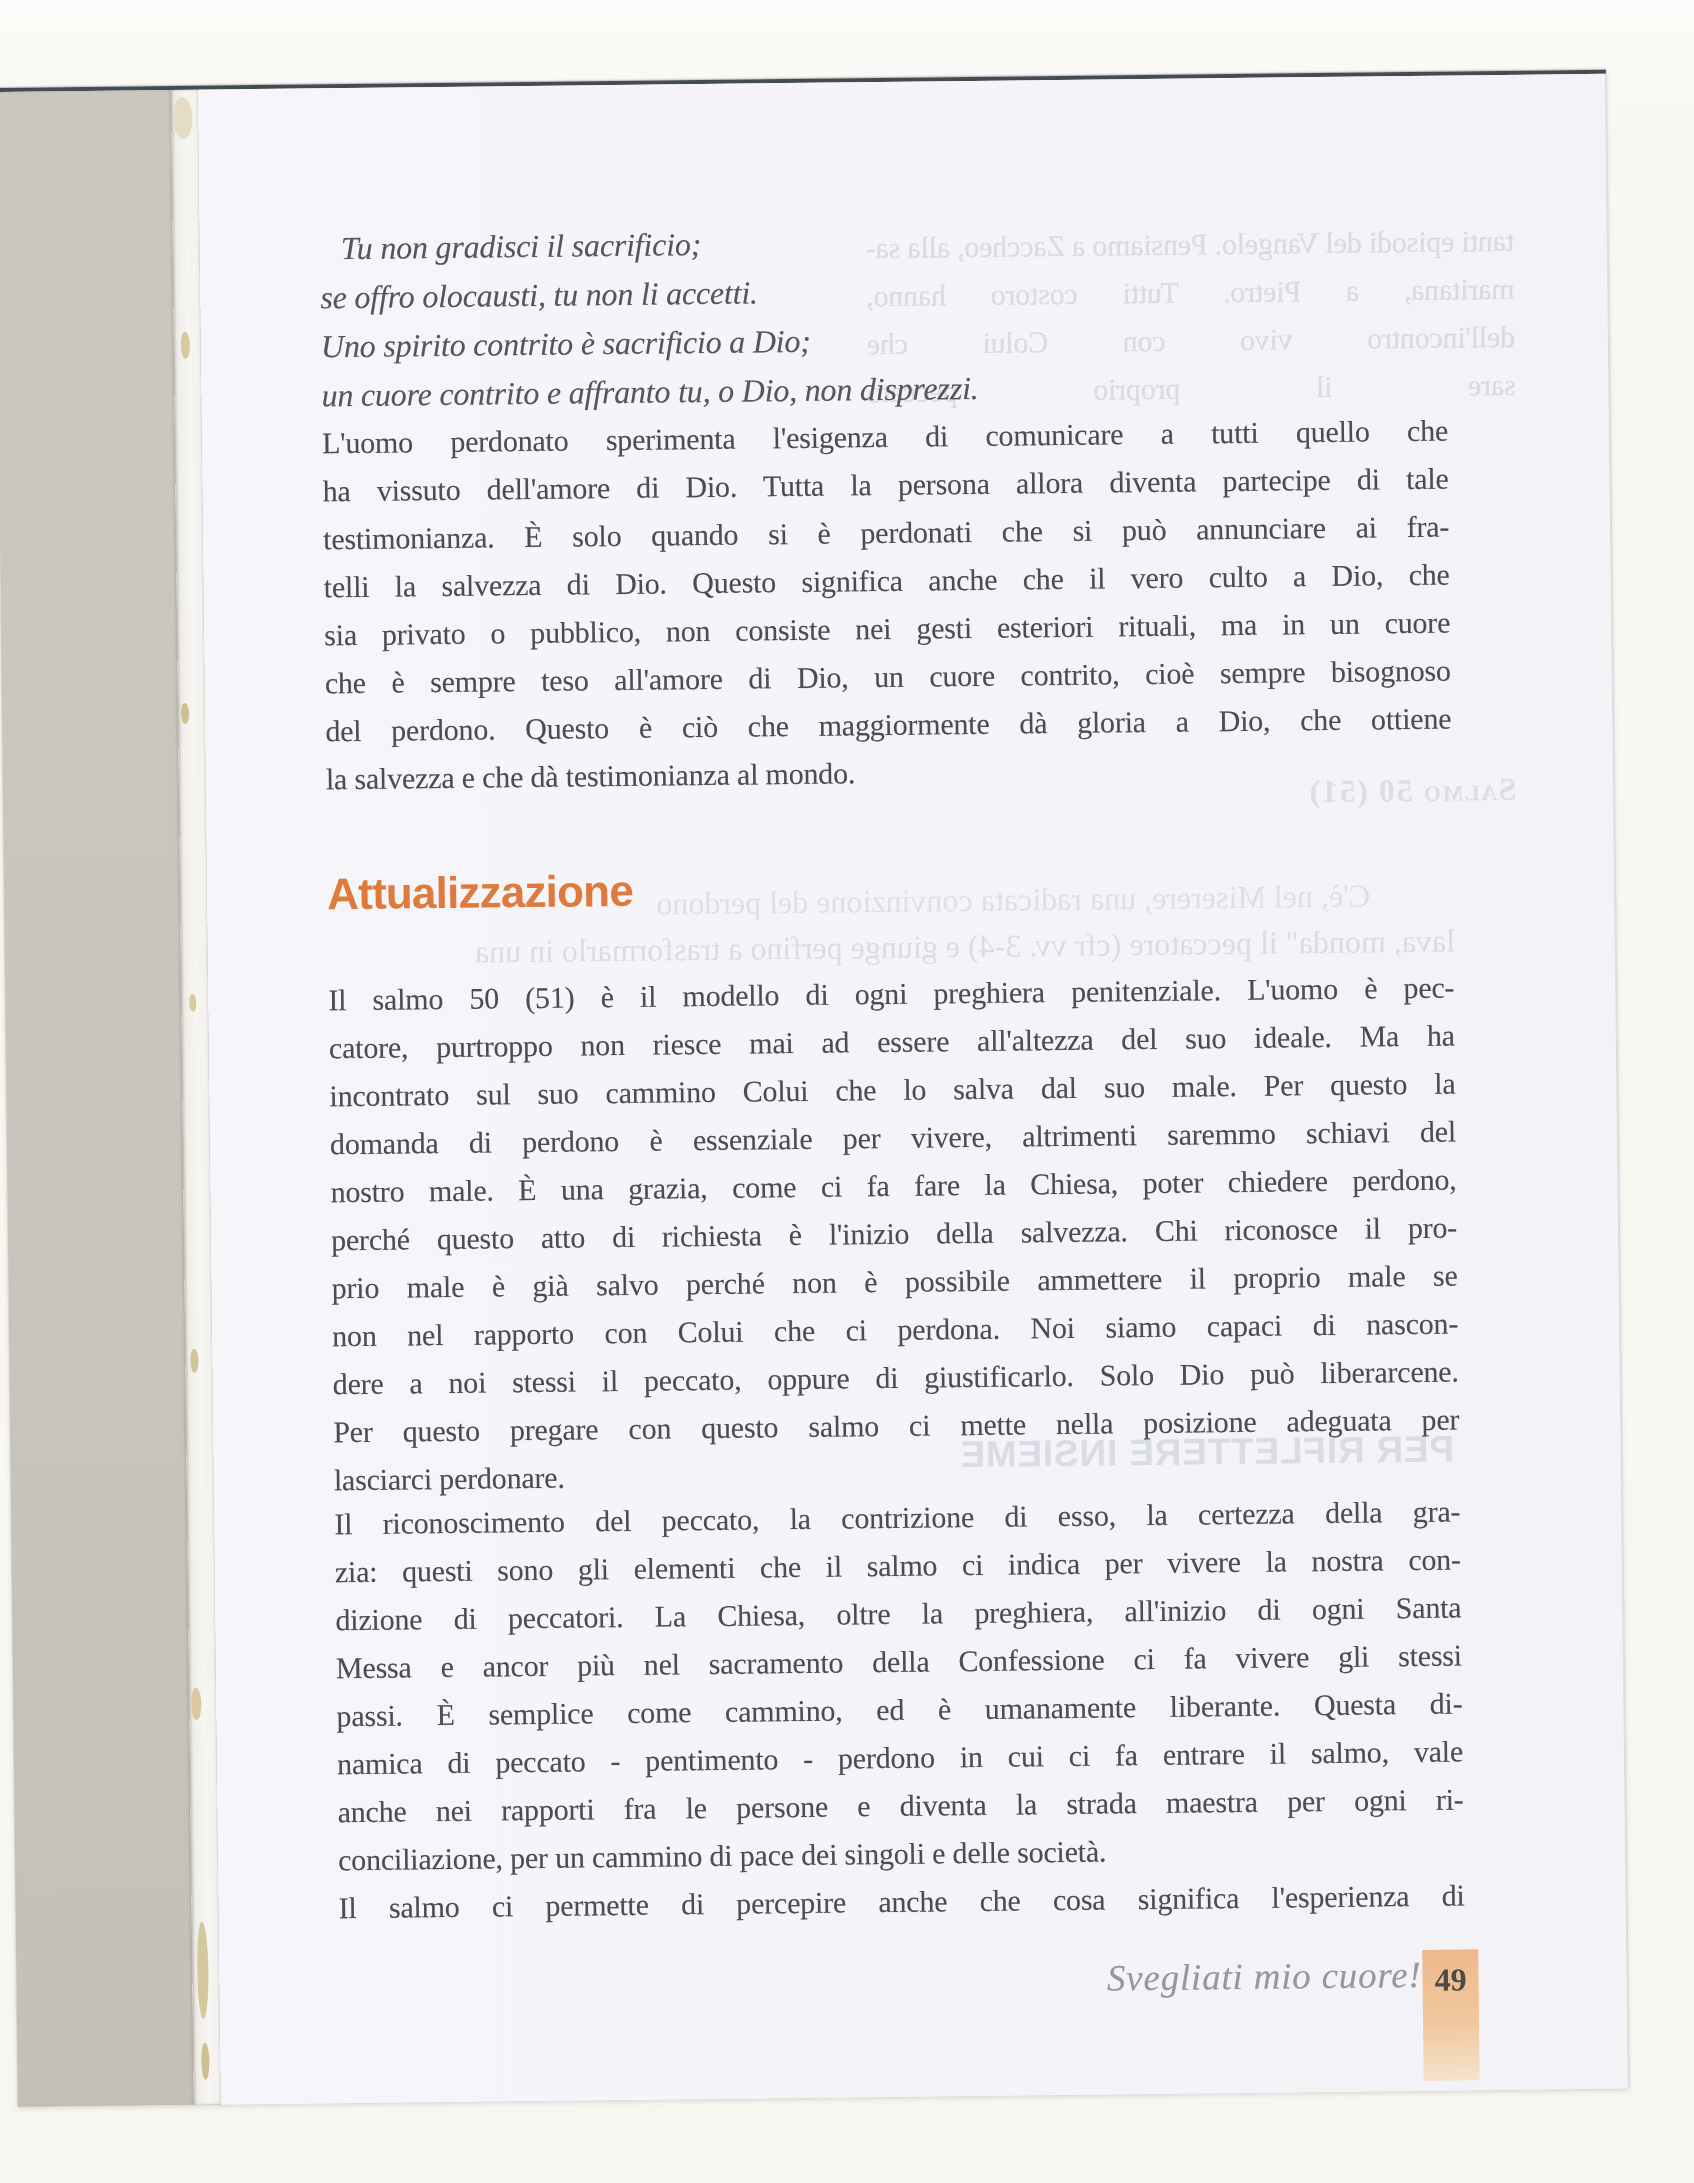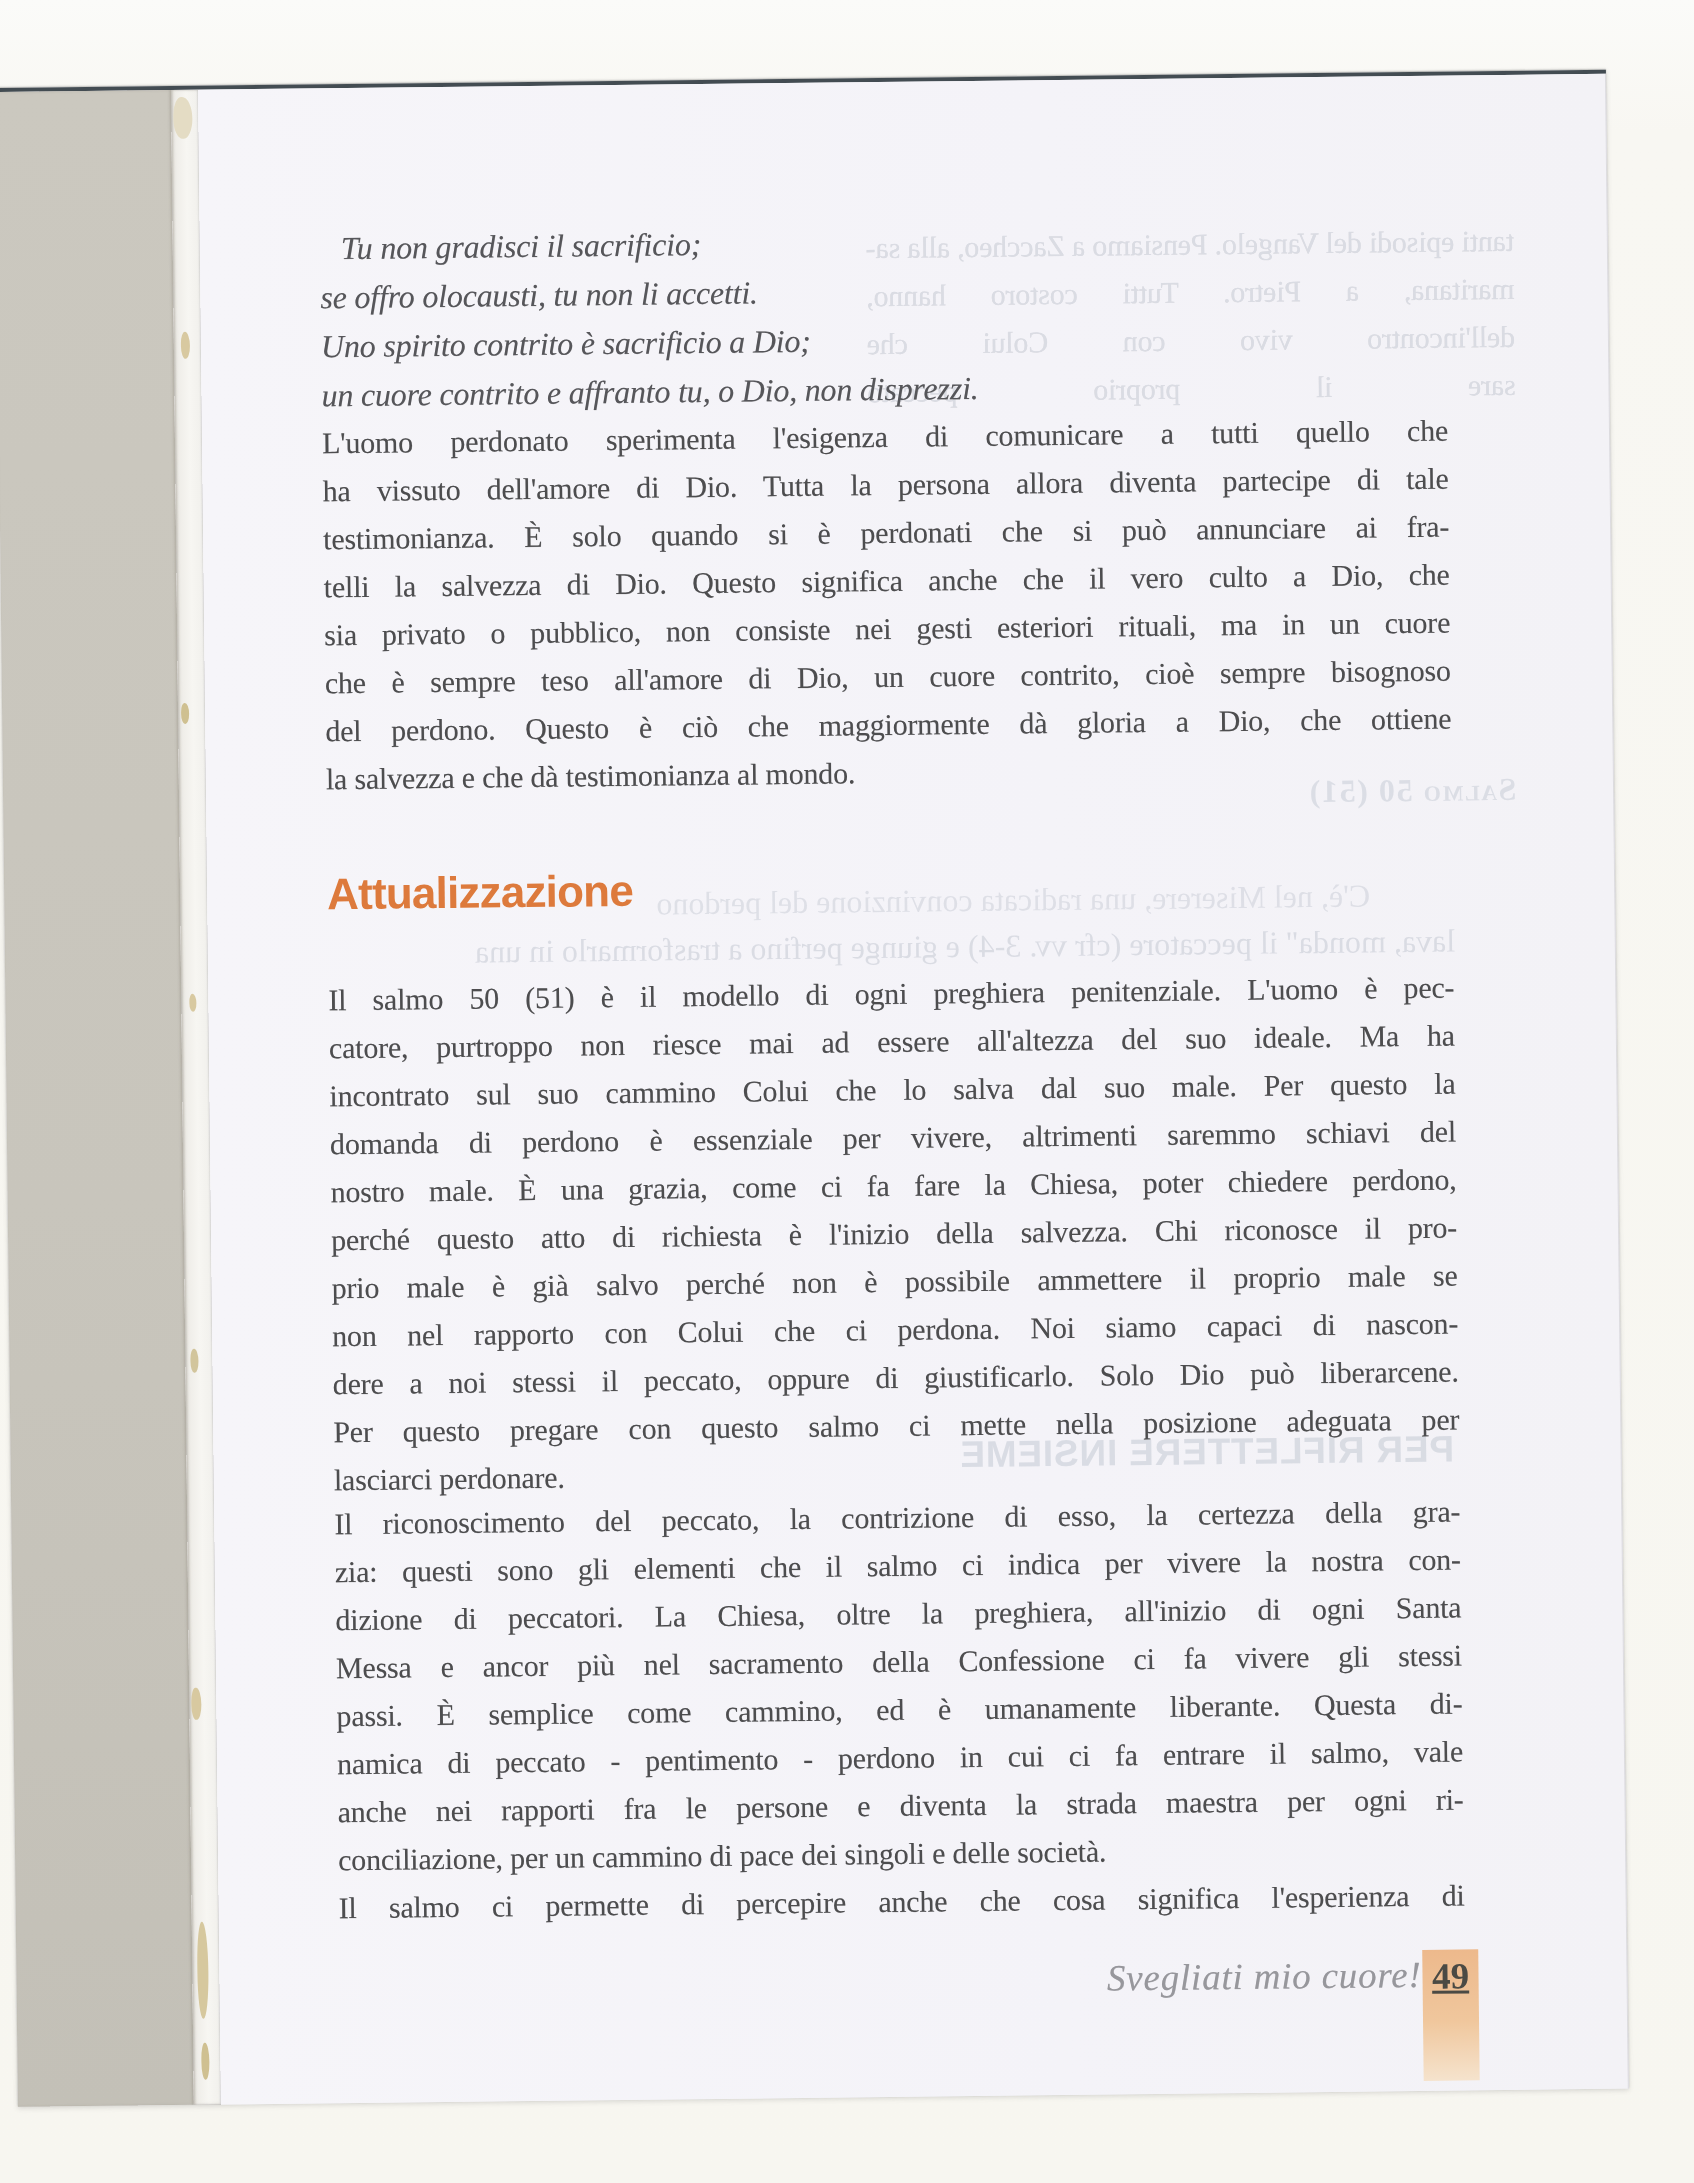--- a/index.html
+++ b/index.html
@@ -66,22 +66,22 @@
   .footer-title{
     position:absolute;right:206px;top:1877px;white-space:nowrap;
     font-style:italic;font-size:37px;color:#97979c;letter-spacing:0.8px;
     text-shadow:0.2px 0.2px 0.6px rgba(120,120,125,.35);
   }
   .pagebox{
     position:absolute;left:1406px;top:1874px;width:56px;height:131px;
     background:linear-gradient(180deg,#edb98c 0%,#f0c79d 55%,#f5e3cd 100%);
   }
   .pagebox .num{
-    display:block;text-align:center;margin-top:5px;
-    font-weight:bold;font-size:37px;color:#4b4a44;text-decoration:underline;
+    display:block;text-align:center;margin-top:12px;
+    font-weight:bold;font-size:32px;color:#4b4a44;
   }
   
   .bleed{
     position:absolute;transform:scaleX(-1);white-space:nowrap;
     color:#b4bac6;opacity:.4;font-family:"Liberation Serif",serif;
     font-size:32px;line-height:48px;
   }
   .bl-verse{right:94px;top:142px;text-align:right;}
   .bl-verse div{text-align:right;}
   .bl-psalm{right:98px;top:690px;font-variant:small-caps;font-weight:bold;

